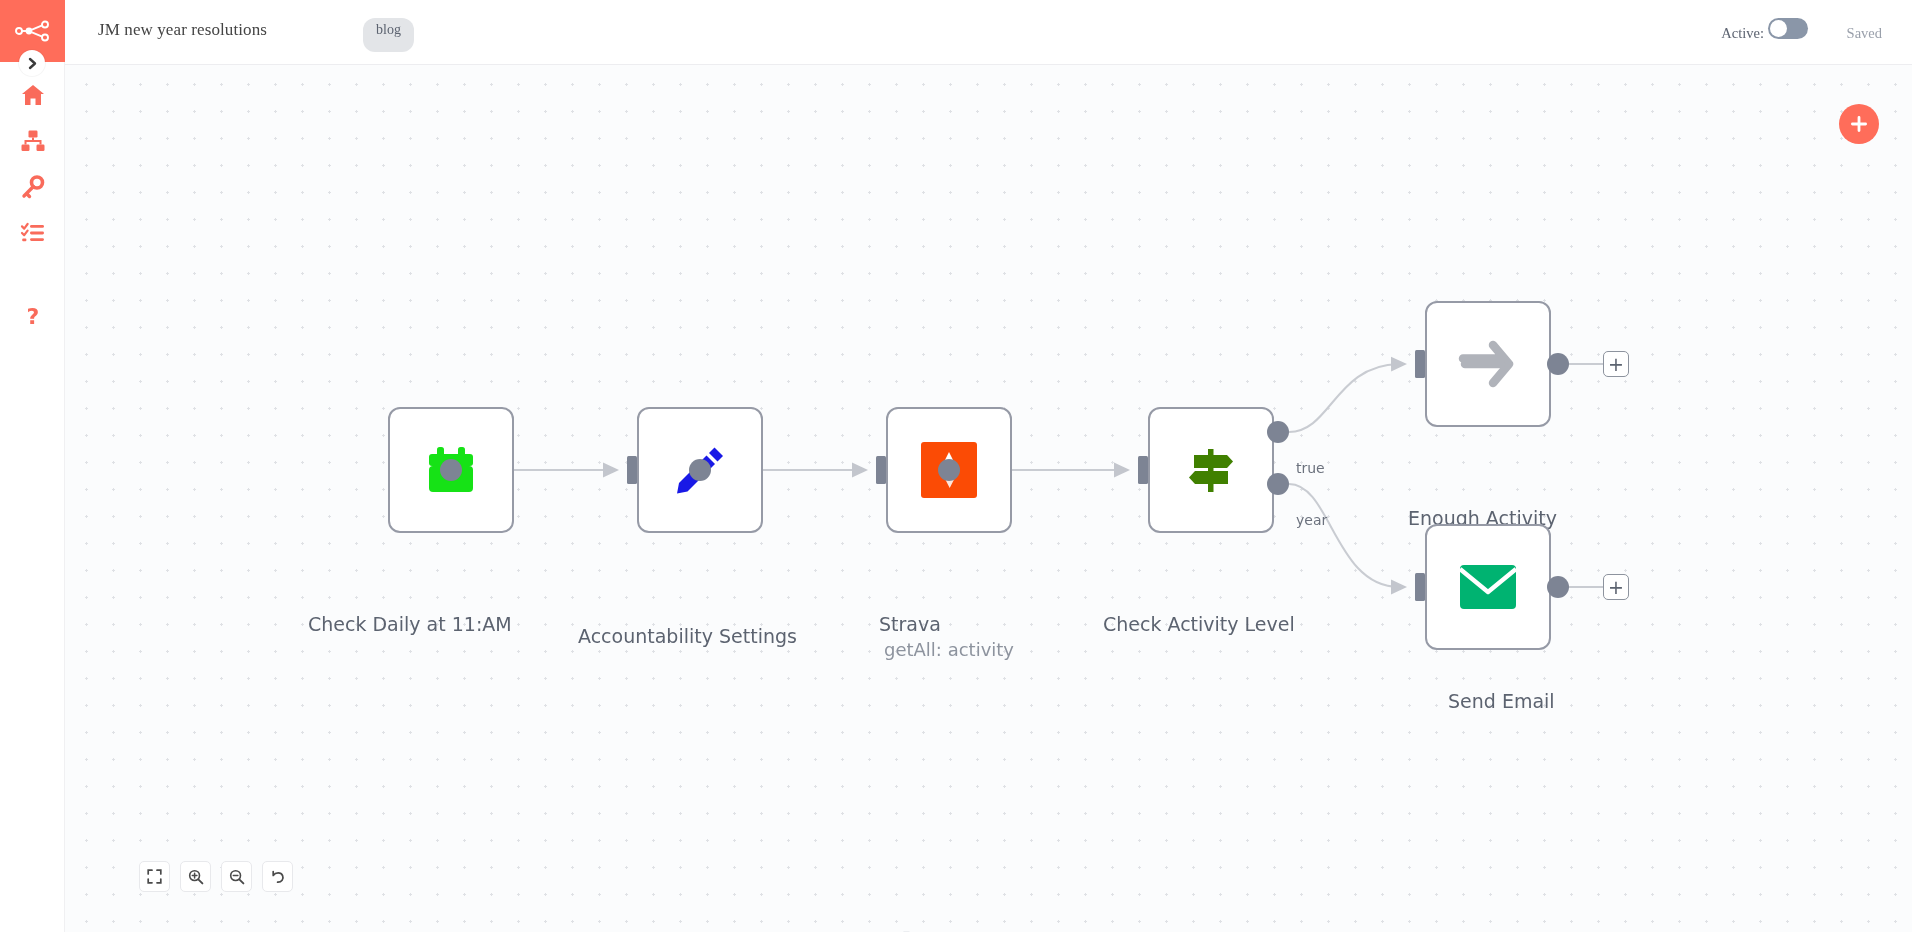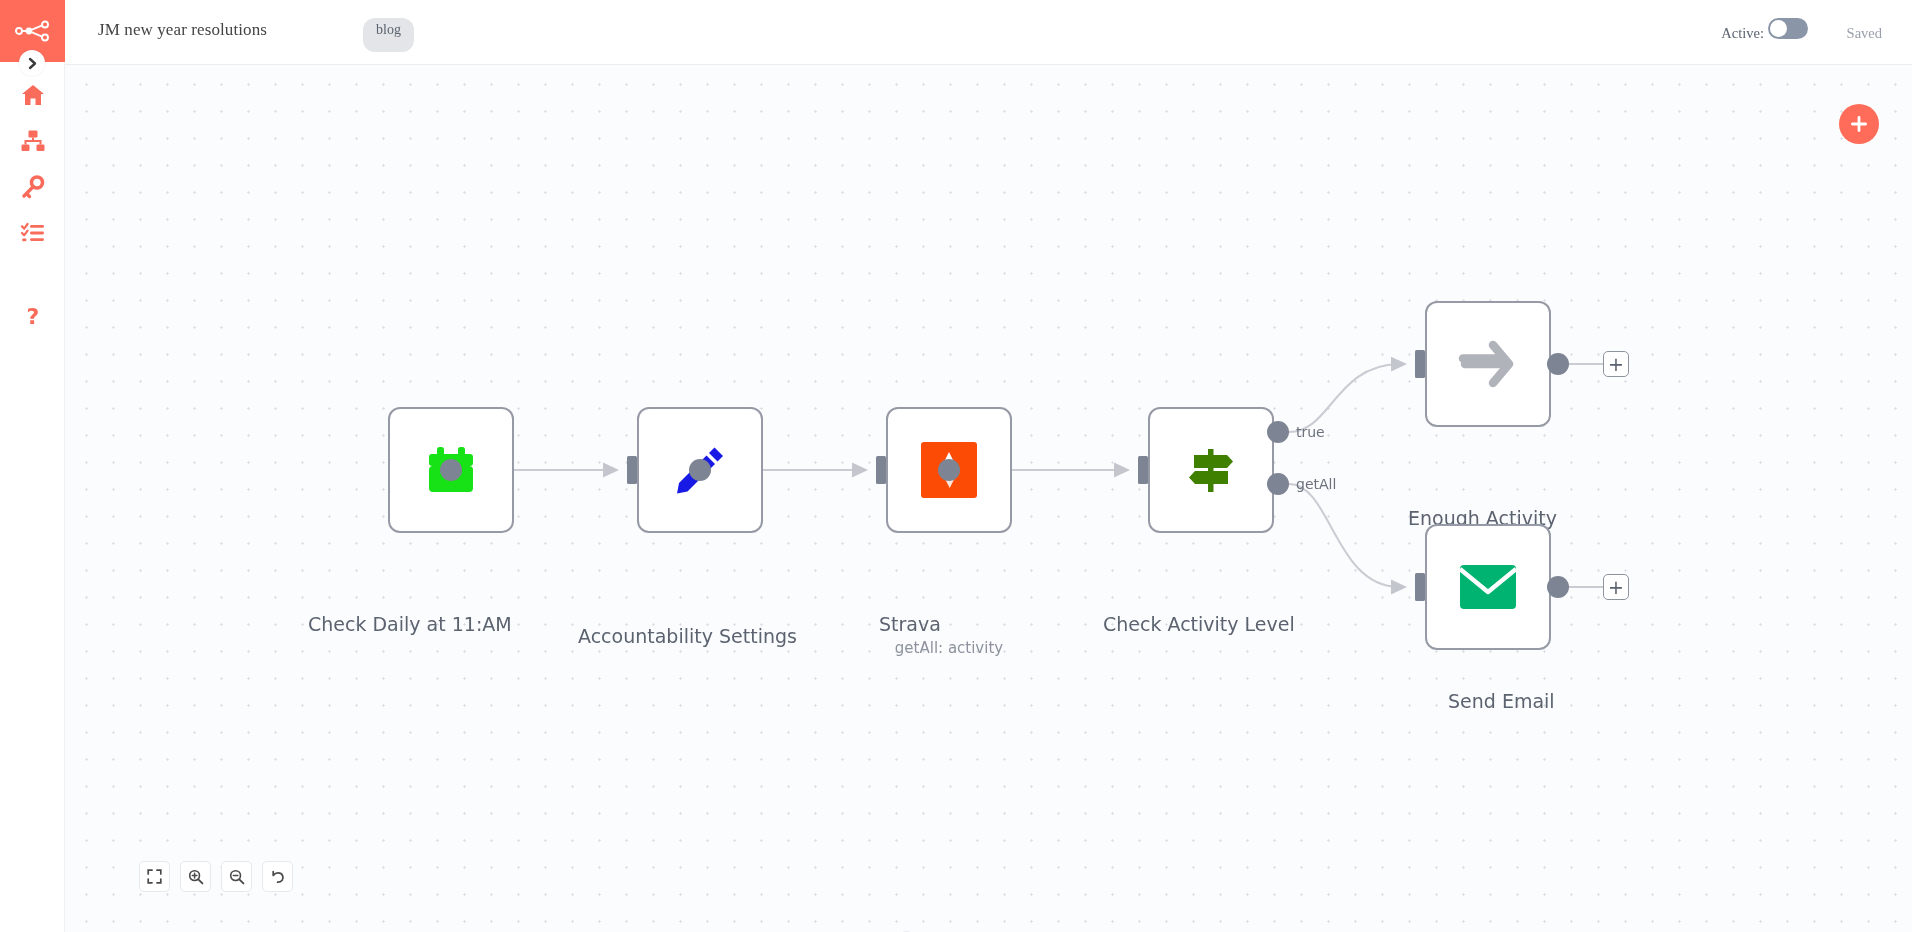--- a/index.html
+++ b/index.html
@@ -85,33 +85,33 @@
     position: absolute; width: 126px; height: 126px;
     background: #ffffff; border: 2.2px solid #969aa6; border-radius: 12px;
     display: flex; align-items: center; justify-content: center;
     cursor: pointer; z-index: 10;
   }
   .node-label {
     position: absolute; text-align: left; font-size: 19px;
     color: #5c6370; white-space: nowrap; z-index: 10;
   }
   .node-sub {
-    position: absolute; text-align: center; font-size: 15px;
+    position: absolute; text-align: center; font-size: 18px;
     color: #8d939e; white-space: nowrap; z-index: 10;
   }
   .port-in {
     position: absolute; width: 10px; height: 28px; background: #7d8494;
     border-radius: 1.5px; z-index: 11;
   }
   .port-out {
     position: absolute; width: 22px; height: 22px; border-radius: 50%;
     background: #7d8494; z-index: 11; cursor: pointer;
   }
   .port-tag {
-    position: absolute; font-size: 14px; color: #6b717d; z-index: 11;
+    position: absolute; font-size: 14px; color: #6b717d; z-index: 11; margin-top: 36px;
   }
   .plus-box {
     position: absolute; width: 26px; height: 26px; border-radius: 5px;
     border: 1.6px solid #8d939e; background: #ffffff; z-index: 12;
     display: flex; align-items: center; justify-content: center;
     font-size: 19px; color: #5c6370; line-height: 1; cursor: pointer;
   }
   svg.wires { position: absolute; left: 0; top: 0; width: 1847px; height: 867px; z-index: 5; }
 
   
@@ -267,21 +267,21 @@
       <svg width="58" height="58" viewBox="0 0 58 58">
         <rect x="26" y="8" width="5.5" height="43" fill="#408000"></rect>
         <path d="M12 14 L45 14 L51 20.5 L45 27 L12 27 Z" fill="#408000"></path>
         <path d="M46 30 L13 30 L7 36.5 L13 43 L46 43 Z" fill="#408000"></path>
       </svg>
     </div>
     <div class="port-in" style="left:1073px; top:391px"></div>
     <div class="port-out" style="left:1202px; top:356px"></div>
     <div class="port-out" style="left:1202px; top:408px"></div>
     <div class="port-tag" style="left:1231px; top:359px">true</div>
-    <div class="port-tag" style="left:1231px; top:411px">getAll</div>
+    <div class="port-tag" style="left:1231px; top:411px">year</div>
     <div class="node-label" style="left:1038px; top:548px; width:250px">Check Activity Level</div>
 
     <div class="node" style="left:1360px; top:236px">
       <svg width="62" height="58" viewBox="0 0 62 58">
         <path d="M6 23.5 L42 23.5 L42 23.5 M36 10 L52 29 L36 48" fill="none" stroke="#b0b3ba" stroke-width="8.5" stroke-linecap="round" stroke-linejoin="round"></path>
         <line x1="8" y1="29" x2="44" y2="29" stroke="#b0b3ba" stroke-width="8.5" stroke-linecap="round"></line>
       </svg>
     </div>
     <div class="port-in" style="left:1350px; top:285px"></div>
     <div class="port-out" style="left:1482px; top:288px"></div>

